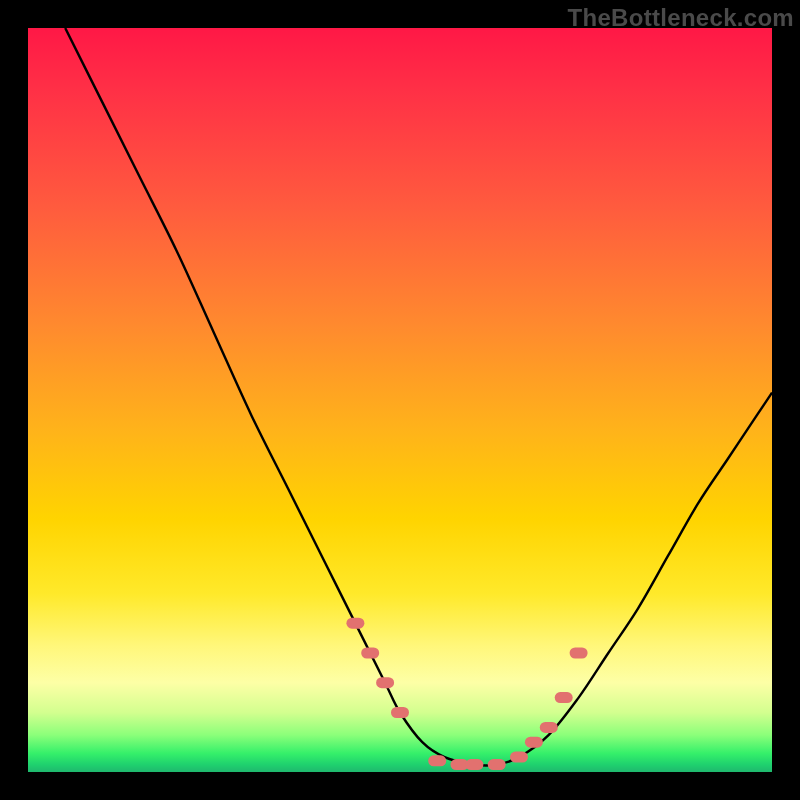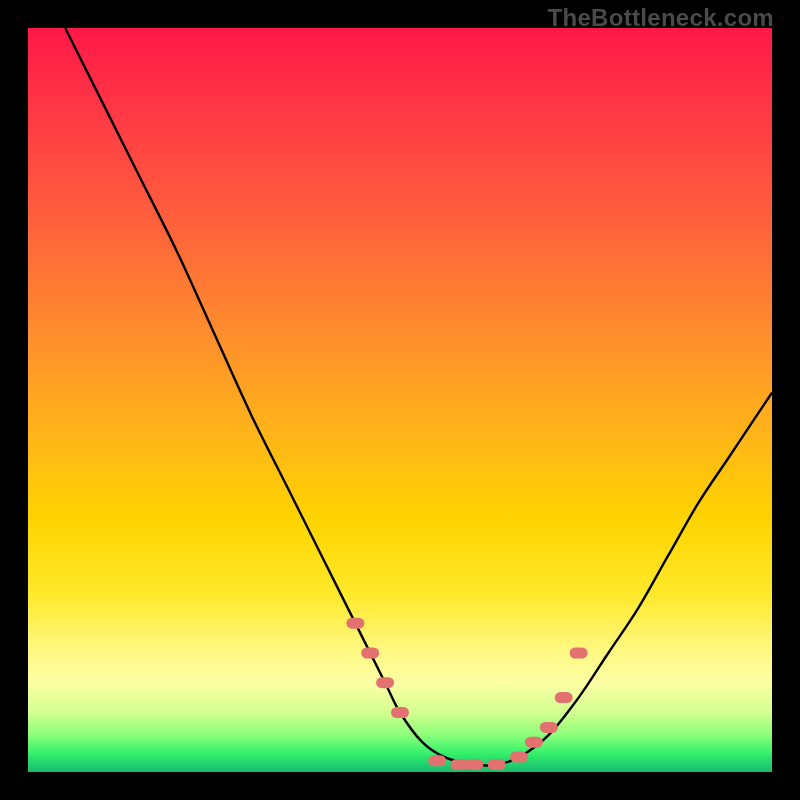--- a/index.html
+++ b/index.html
@@ -13,21 +13,21 @@
   }
   .frame {
     position: relative;
     width: 800px;
     height: 800px;
     background: #000;
   }
   .watermark {
     position: absolute;
     top: 4px;
-    right: 26px;
+    right: 6px;
     color: #4a4a4a;
     font-size: 24px;
     font-weight: 600;
     letter-spacing: 0.3px;
     z-index: 10;
   }
   .plot-area {
     position: absolute;
     left: 28px;
     top: 28px;

